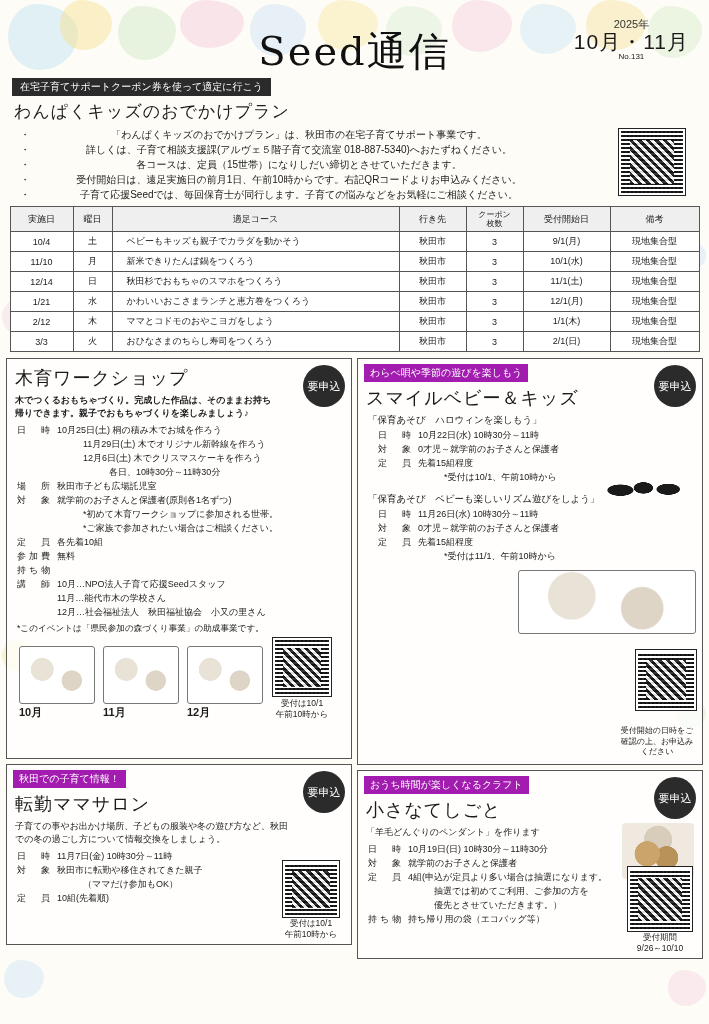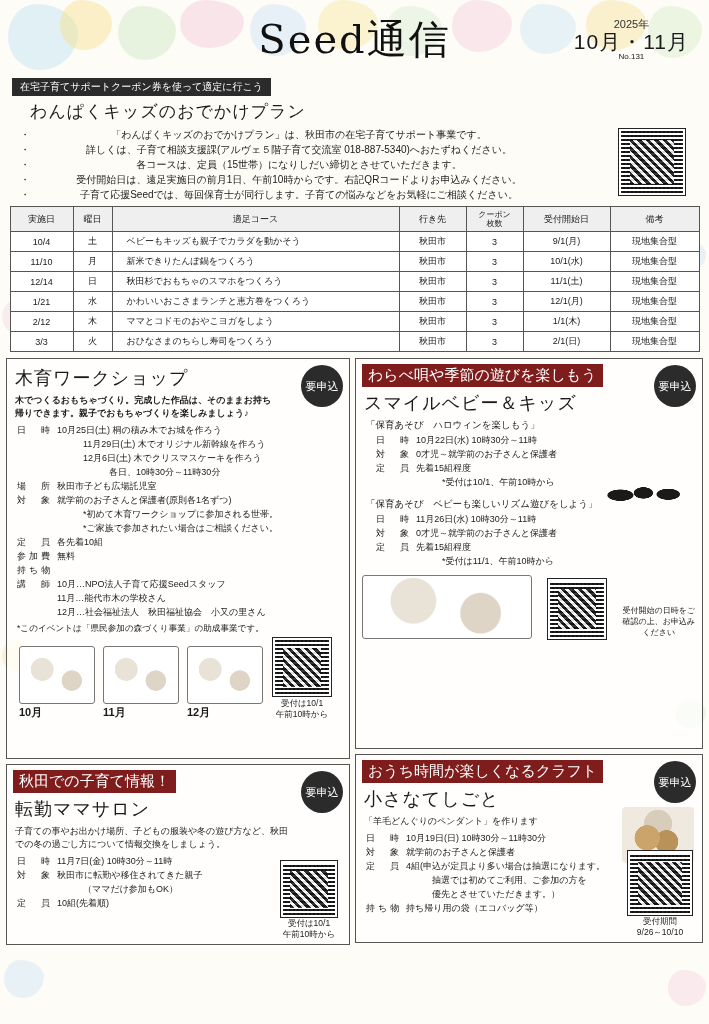--- a/index.html
+++ b/index.html
@@ -18,35 +18,35 @@
   .confetti{position:absolute;top:0;left:0;width:709px;height:1024px;pointer-events:none;z-index:0;}
   .blob{position:absolute;border-radius:40% 60% 55% 45%/50% 45% 55% 50%;opacity:.45;}
 
   .content{position:relative;z-index:2;}
 
   
   .masthead{position:relative;height:78px;}
   .title{
     text-align:center;font-size:40px;letter-spacing:2px;
     font-family:"DejaVu Serif", serif;font-weight:400;
-    padding-top:12px;color:#111;
+    padding-top:24px;color:#111;
   }
   .issue{position:absolute;right:14px;top:18px;text-align:center;line-height:1.1;}
   .issue .yr{font-size:11px;color:#333;}
   .issue .mo{font-size:21px;letter-spacing:1px;}
   .issue .no{font-size:8px;}
 
   
   .ribbon{
     background:#2b2b2b;color:#fff;font-size:10px;
     padding:2px 8px;display:inline-block;margin:0 0 3px 6px;
   }
   .sec-title{
     font-size:17px;font-family:"DejaVu Serif", serif;
-    margin:1px 0 4px 24px;letter-spacing:1px;
+    margin:1px 0 4px 8px;letter-spacing:1px;
   }
 
   .bullets{margin:0 10px 4px 14px;padding:0;list-style:none;}
   .bullets li{font-size:10px;line-height:1.5;position:relative;padding-left:10px;text-align:center;}
   .bullets li:before{content:"・";position:absolute;left:0;top:0;}
 
   
   .qr{background:
       repeating-linear-gradient(0deg,#111 0 2px,#fff 2px 4px),
       repeating-linear-gradient(90deg,#111 0 2px,transparent 2px 4px);
@@ -67,21 +67,21 @@
   
   .cols{display:flex;gap:5px;margin-top:2px;}
   .col-l{width:348px;}
   .col-r{width:348px;}
   .box{border:1px solid #555;background:rgba(255,255,255,.72);position:relative;padding:5px 6px 6px 6px;margin-bottom:5px;}
   .stamp{
     position:absolute;right:6px;top:6px;width:42px;height:42px;border-radius:50%;
     background:#2b2b2b;color:#fff;font-size:11px;display:flex;align-items:center;
     justify-content:center;line-height:1.1;text-align:center;
   }
-  .hdr-dark{background:#7f1d1d;color:#fff;font-size:15px;padding:2px 6px;display:inline-block;margin-bottom:2px;text-align:center;}
+  .hdr-dark{background:#a21caf;color:#fff;font-size:10px;padding:2px 6px;display:inline-block;margin-bottom:2px;text-align:center;}
   .bigttl{font-size:18px;font-family:"DejaVu Serif", serif;margin:2px 0 4px 2px;letter-spacing:1px;}
   .lead{font-size:9px;line-height:1.45;margin:0 0 4px 2px;}
   .quote{font-size:9.5px;margin:3px 0 2px 4px;}
 
   dl.info{margin:0 0 2px 4px;font-size:9px;line-height:1.55;}
   dl.info .row{display:flex;align-items:flex-start;}
   dl.info dt{width:40px;flex:0 0 40px;letter-spacing:3px;}
   dl.info dd{margin:0;flex:1;}
   dd .sub{display:block;padding-left:0;}
   dd .ind{display:block;padding-left:26px;}
@@ -397,21 +397,21 @@
                 <dt>定　員</dt>
                 <dd>
                   <span>先着15組程度</span>
                   <span class="ind">*受付は11/1、午前10時から</span>
                 </dd>
               </div>
             </dl>
           </div>
 
           
-          <div class="flex end" style="margin-top:6px;gap:16px;">
+          <div class="flex end" style="margin-top:6px;gap:16px;flex-direction:column;">
             <div class="ill sketch" style="width:176px;height:62px;"></div>
             <div class="qr" style="width:56px;height:56px;"></div>
             <div class="right-note" style="width:78px;">受付開始の日時をご確認の上、お申込みください</div>
           </div>
         </div>
 
         <div class="box" style="min-height:176px;">
           <div class="stamp">要申込</div>
           <div class="hdr-dark">おうち時間が楽しくなるクラフト</div>
           <div class="bigttl">小さなてしごと</div>

